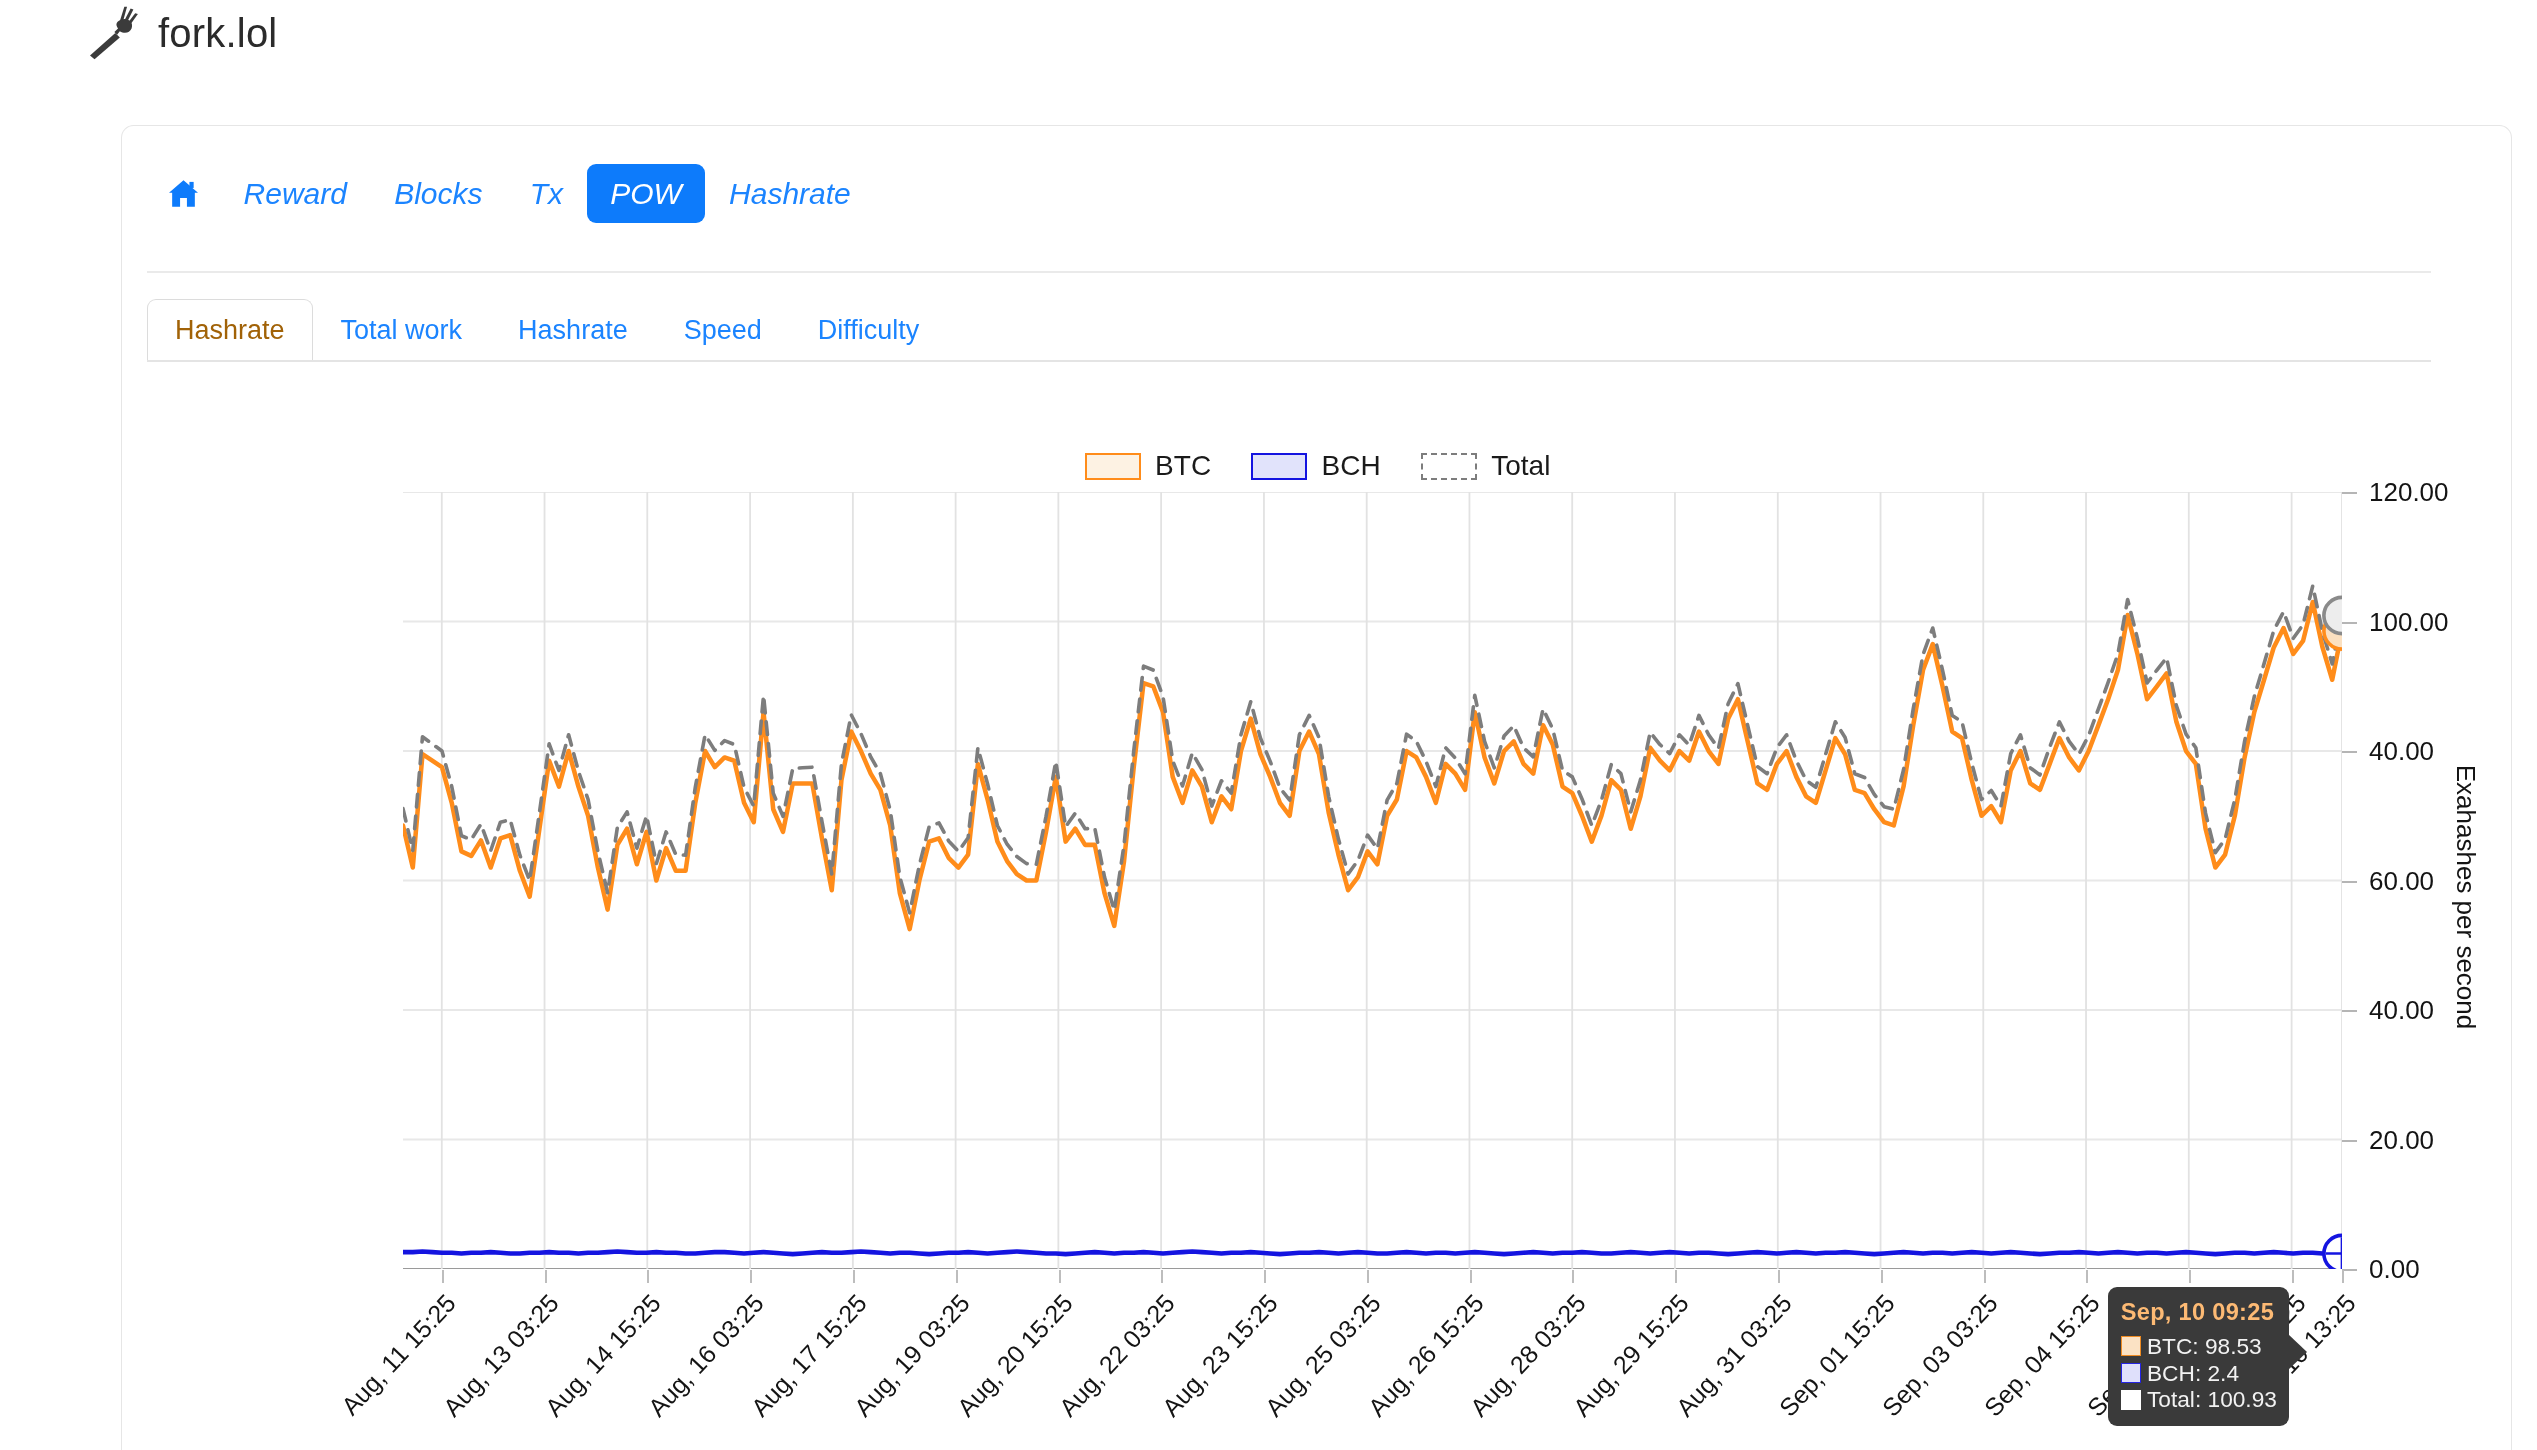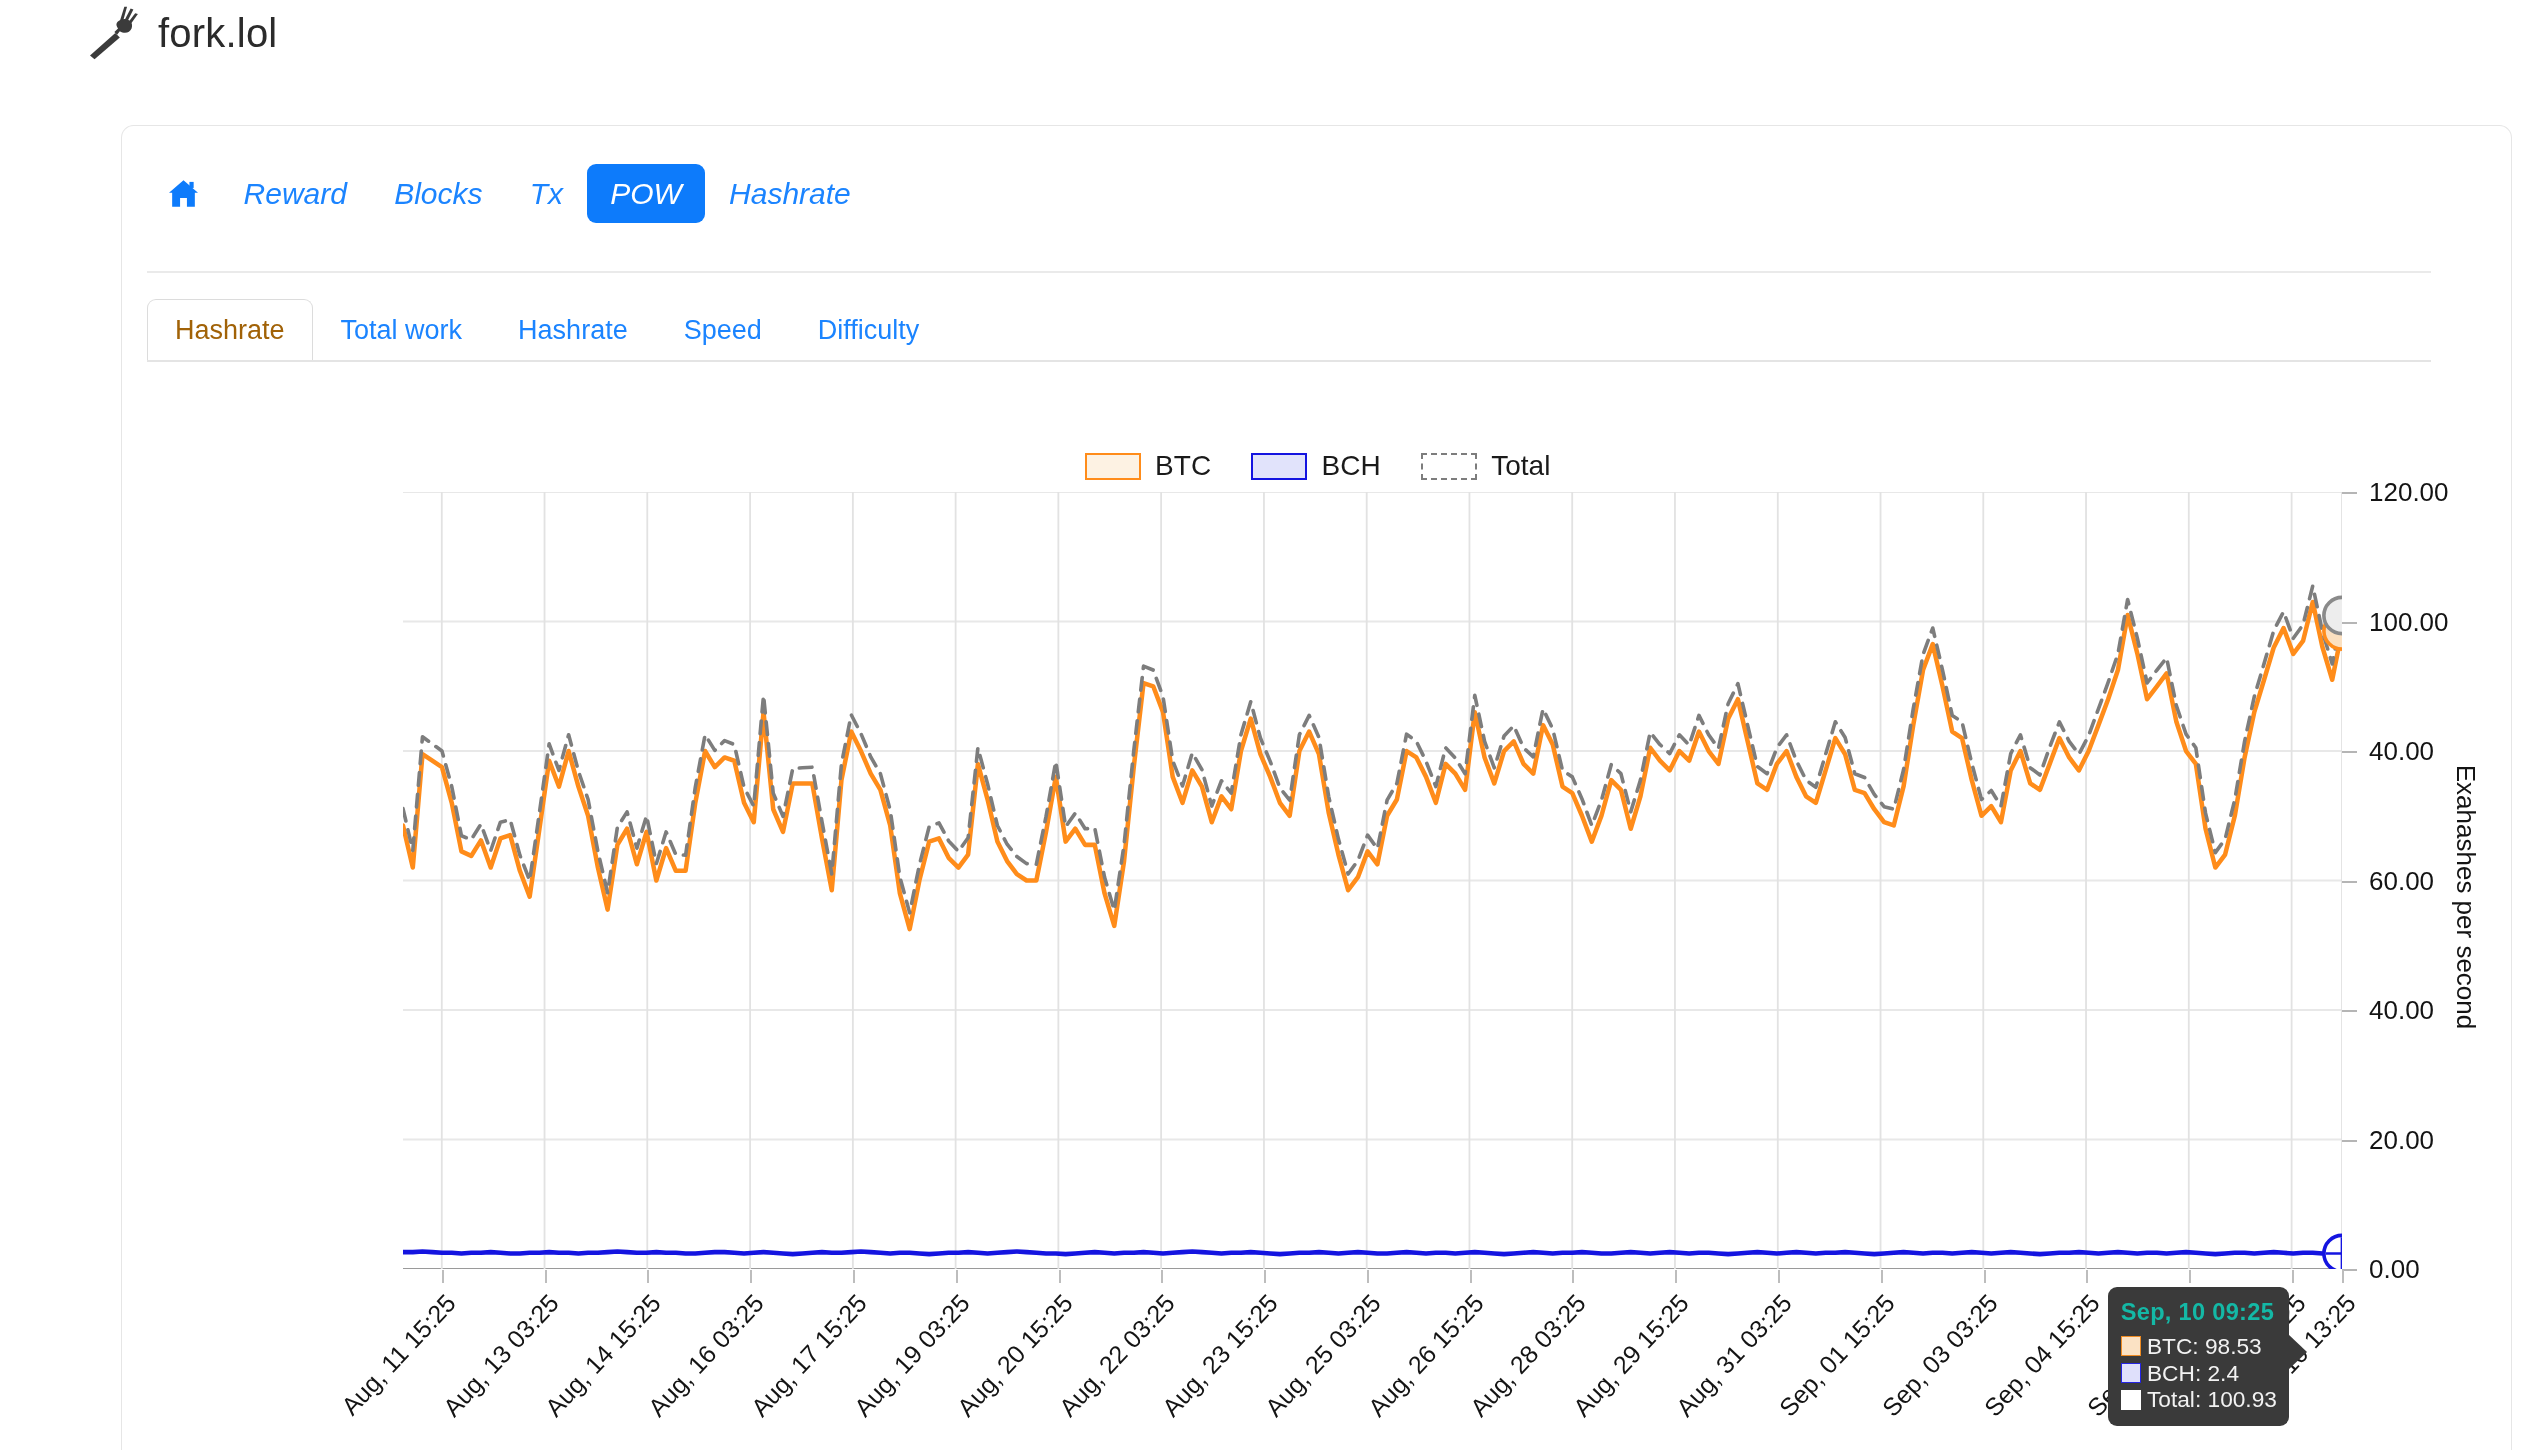--- a/index.html
+++ b/index.html
@@ -135,21 +135,21 @@
     transform: rotate(-47deg) translate(-100%, 0);
   }
 
   
   .tooltip {
     position: absolute; left: 1986px; top: 802px;
     width: 181px; background: #3a3a3a;
     border-radius: 9px; padding: 11px 12.7px 12.7px 12.7px;
     color: #fff;
   }
-  .tt-title { font-size: 23.6px; font-weight: bold; color: #14b8a6; line-height: 1.25; margin-bottom: 5.4px; letter-spacing: 0.3px;}
+  .tt-title { font-size: 23.6px; font-weight: bold; color: #fdba74; line-height: 1.25; margin-bottom: 5.4px; letter-spacing: 0.3px;}
   .tt-row { display: flex; align-items: center; gap: 6.3px; line-height: 1.18; }
   .tt-sw { width: 20px; height: 20px; flex: none; }
   .tt-sw.btc { background:#fbe2c4; border: 1.8px solid #ef8b22; }
   .tt-sw.bch { background:#dfe0fb; border: 1.8px solid #2424e3; }
   .tt-sw.total { background:#ffffff; border: 1.8px solid #ffffff; }
   .tt-txt { font-size: 22.7px; color:#f2f2f2; white-space: nowrap; }
   .tt-arrow {
     position: absolute; right: -18px; top: 47px;
     width: 0; height: 0;
     border-top: 18px solid transparent;

